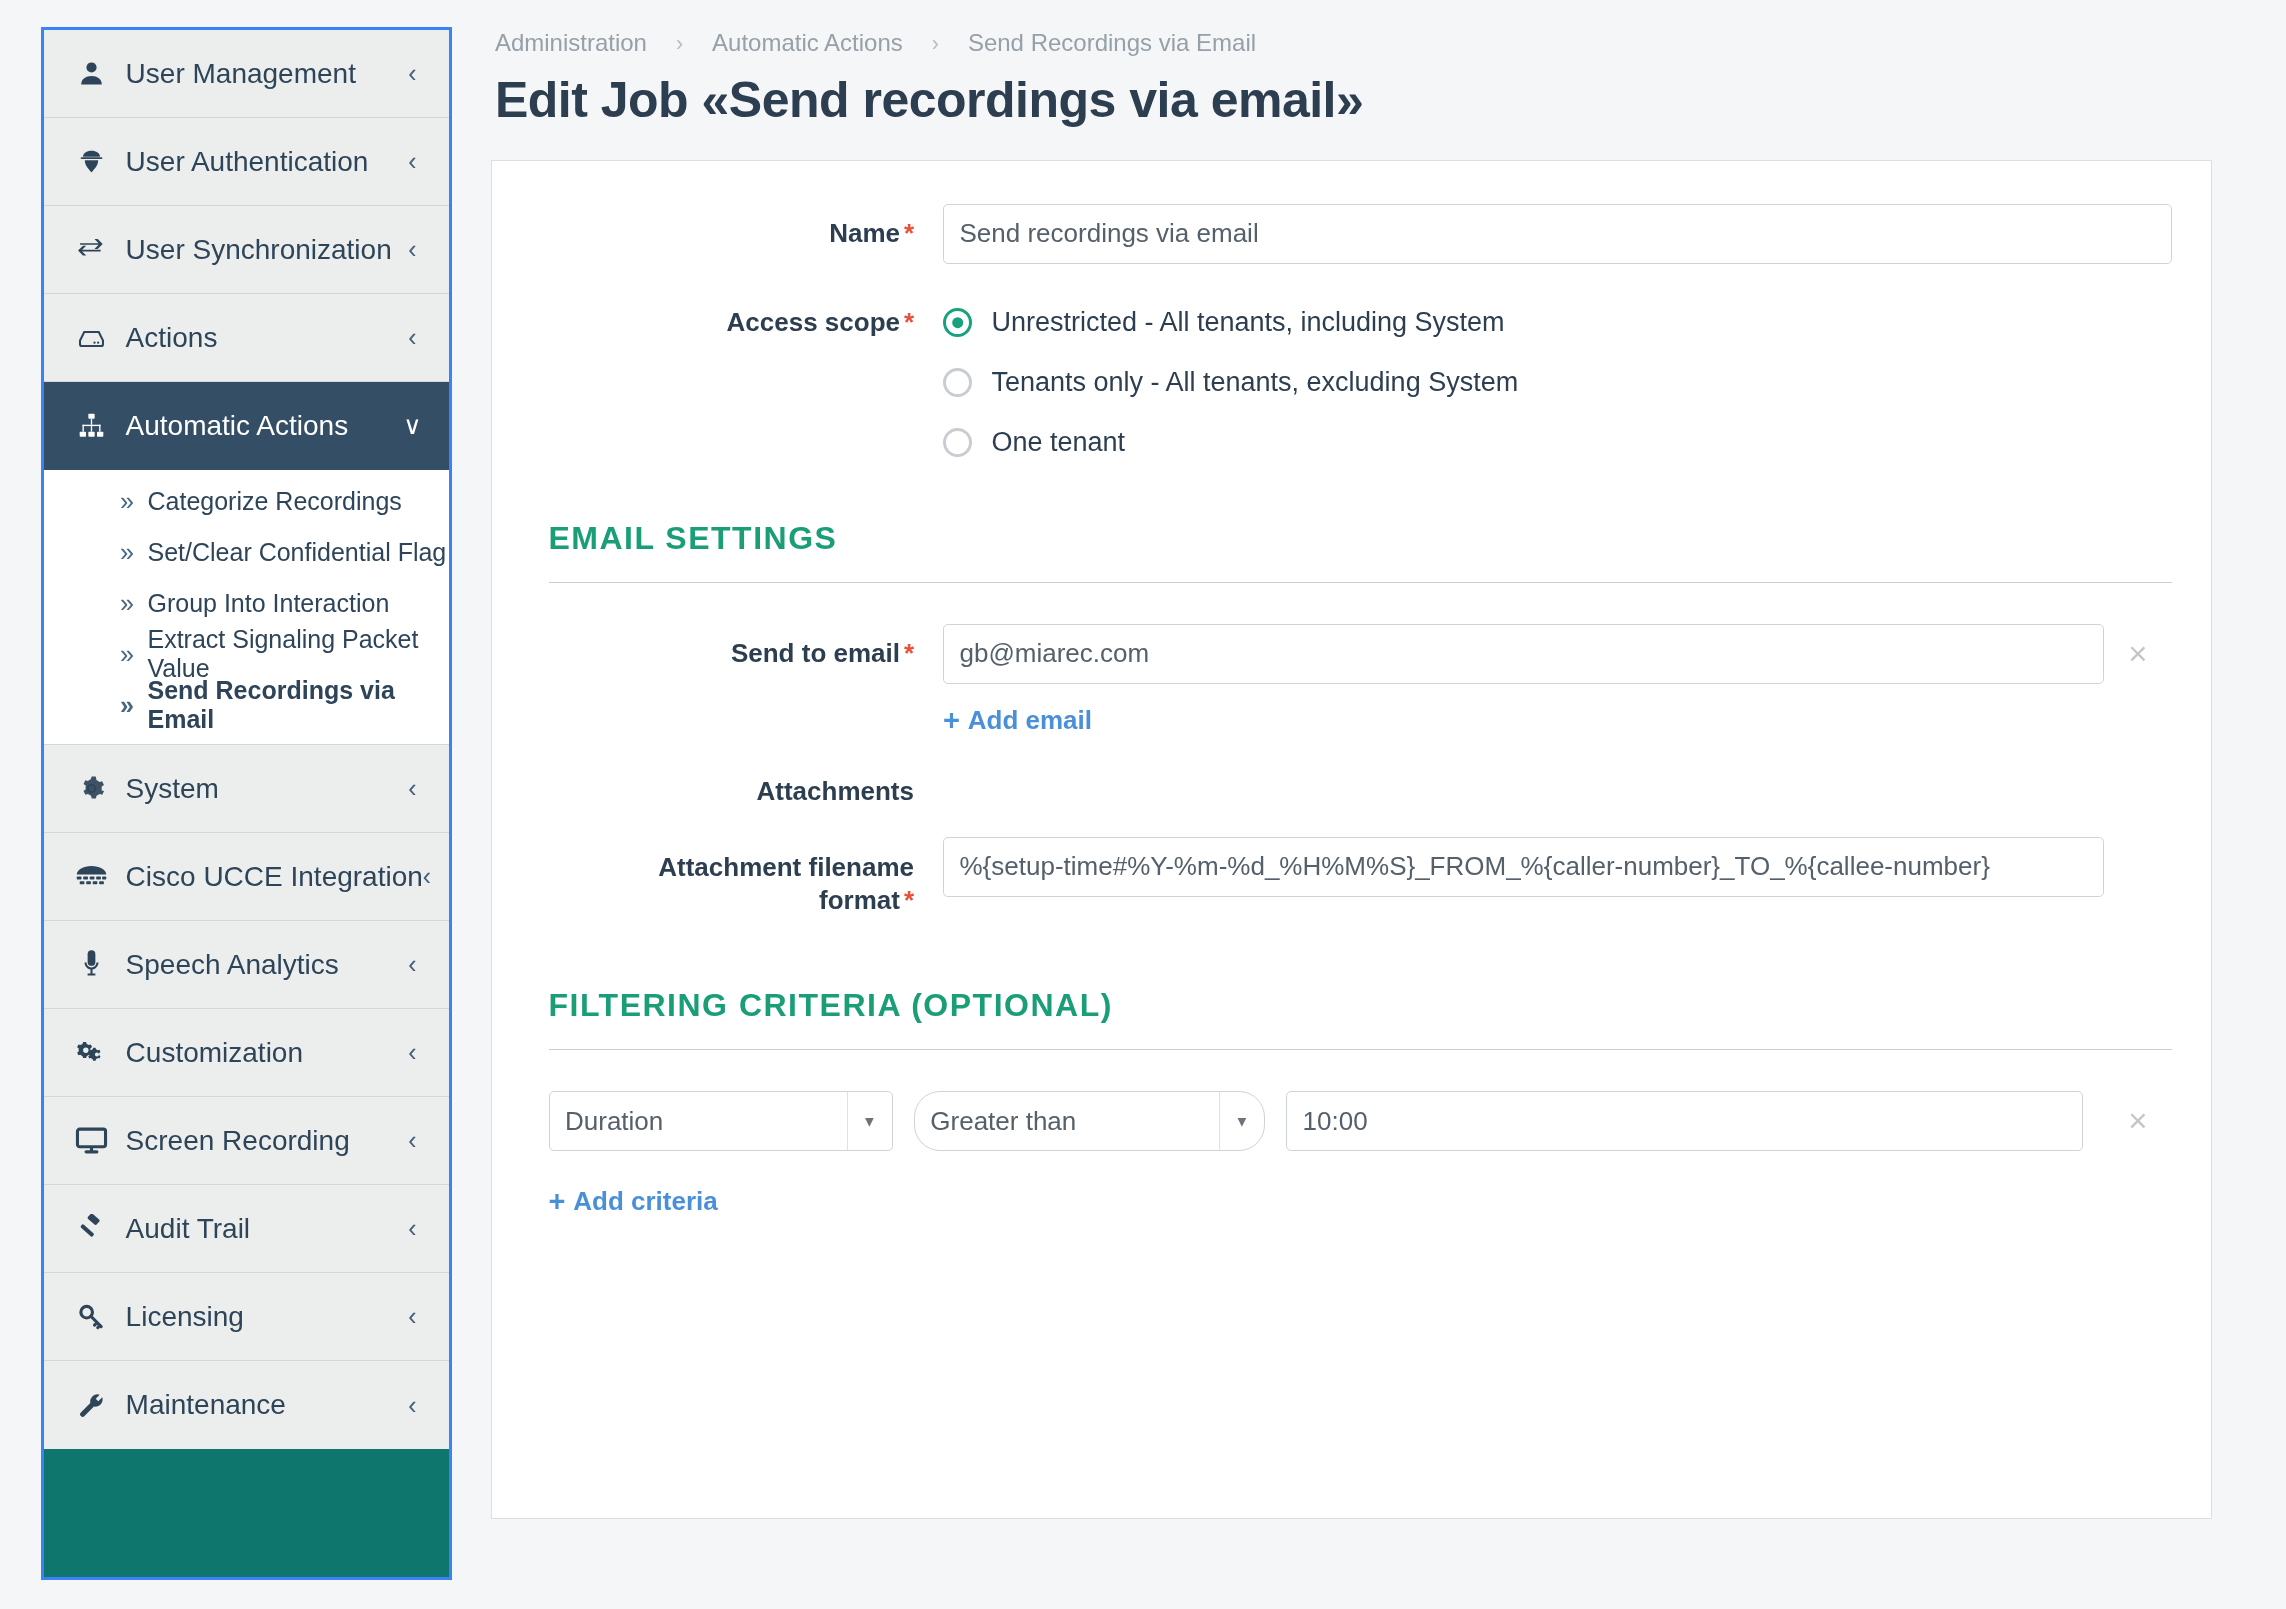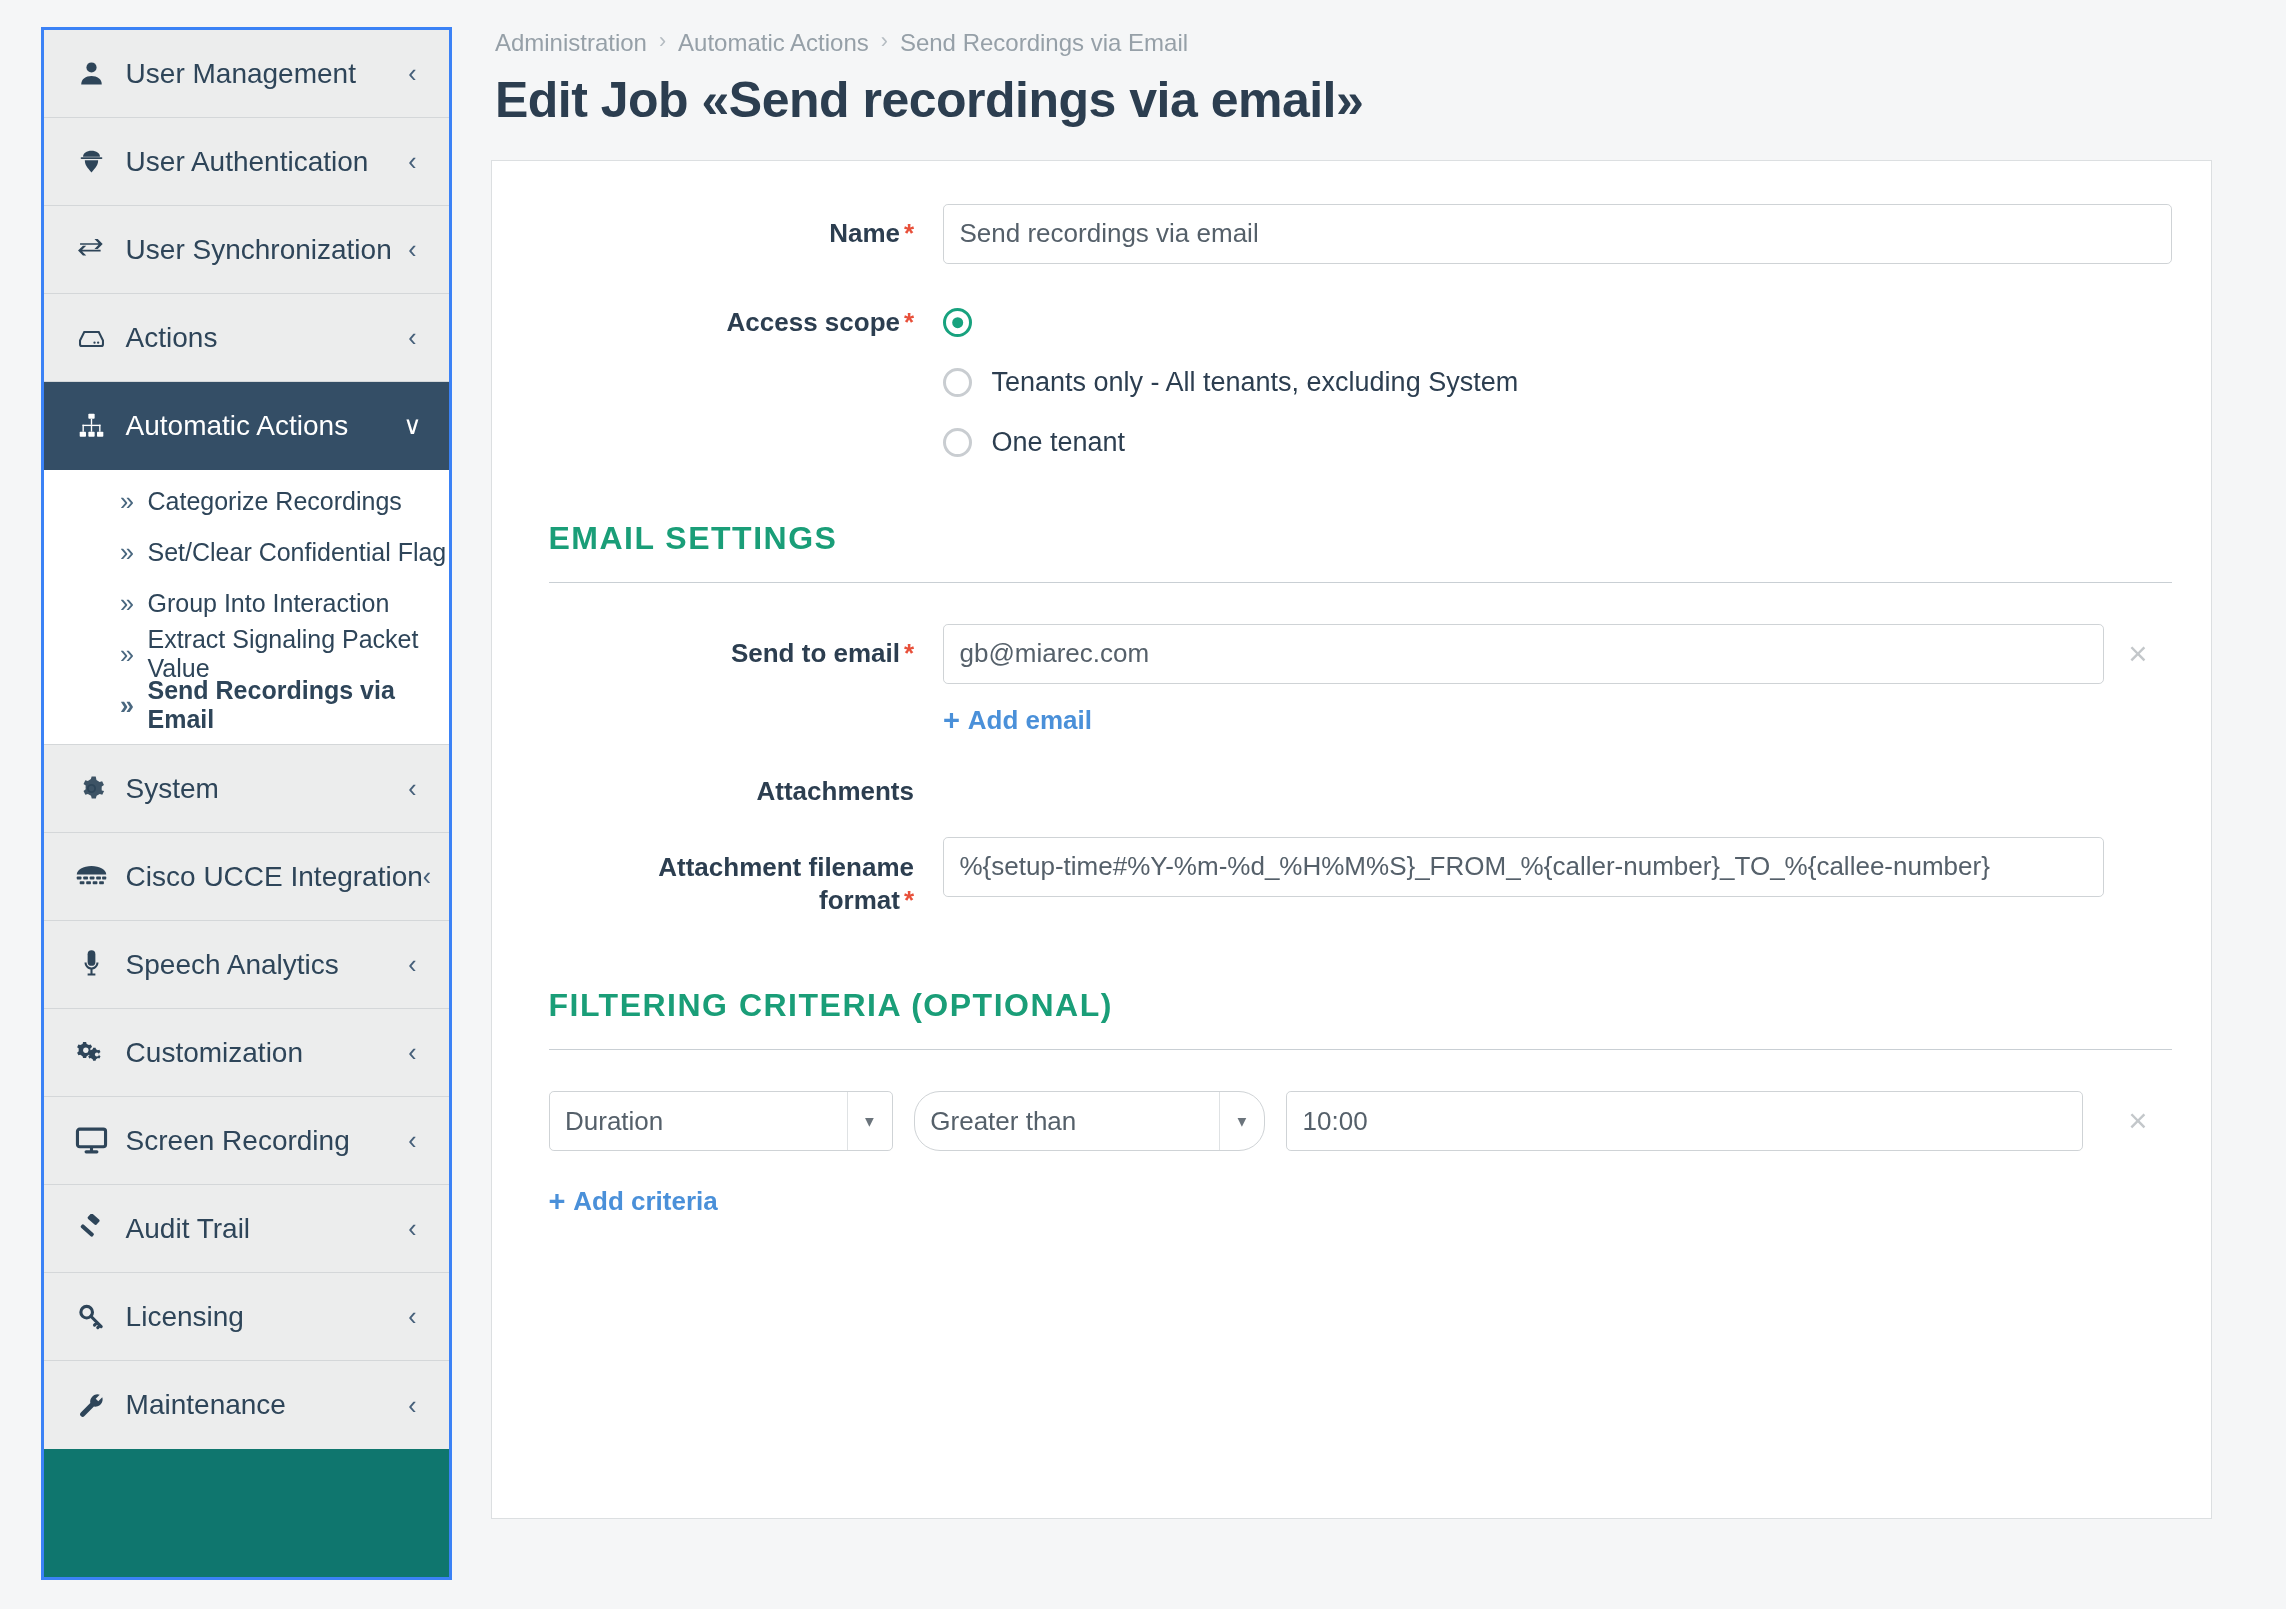--- a/index.html
+++ b/index.html
@@ -72,21 +72,21 @@
   
   .main {
     flex: 1 1 auto;
     padding-left: 39px;
     padding-top: 29px;
     min-width: 0;
     position: relative;
   }
   .breadcrumb {
     font-size: 24px; color: #96a0a8;
-    margin: 0 0 5.8px 0; display: flex; align-items: flex-start; gap: 12px;
+    margin: 0 0 5.8px 0; display: flex; align-items: flex-end; gap: 29px;
     padding-left: 3.9px;
   }
   .breadcrumb .crumb { white-space: nowrap; }
   .breadcrumb .sep { color: #b5bcc2; font-size: 21.3px; }
   h1.page-title {
     font-size: 50px;
     font-weight: bold;
     color: #2c3e50;
     margin: 13.6px 0 31px 3.9px;
     letter-spacing: -0.5px;
@@ -430,20 +430,21 @@
         </div>
       </div>
 
       <div class="form-row">
         <div class="form-label">
           <span>Access scope</span><span class="req">*</span>
         </div>
         <div class="form-control">
           <label class="radio-row">
             <span class="radio on"></span>
+            <span class="radio-label">Unrestricted - All tenants, including System</span>
           </label>
           <label class="radio-row">
             <span class="radio"></span>
             <span class="radio-label">Tenants only - All tenants, excluding System</span>
           </label>
           <label class="radio-row">
             <span class="radio"></span>
             <span class="radio-label">One tenant</span>
           </label>
         </div>

